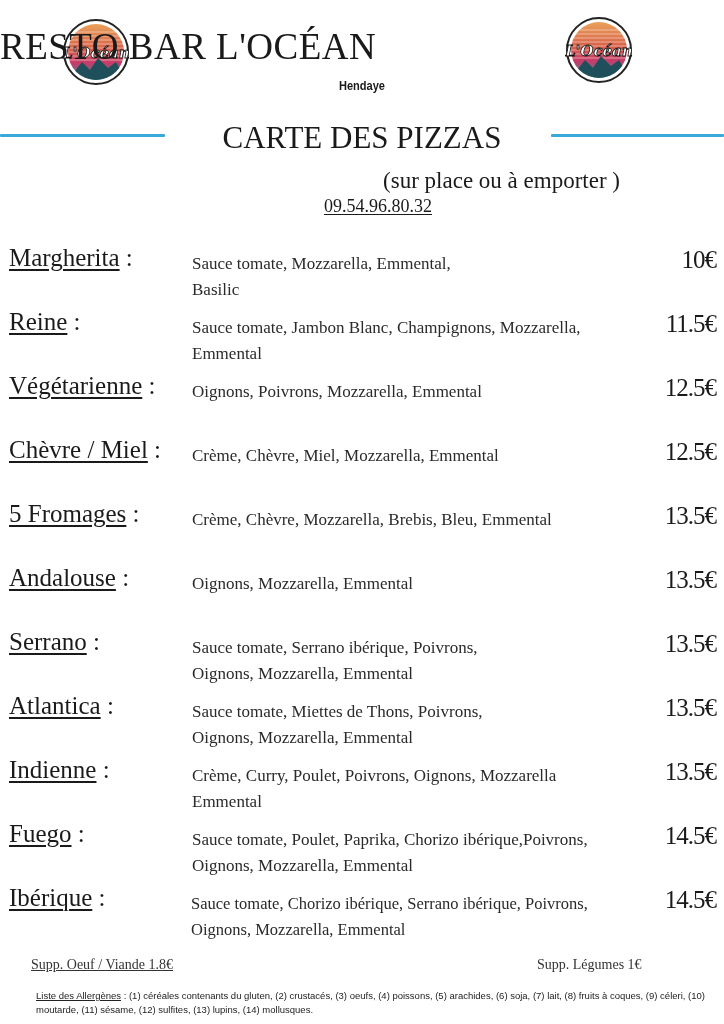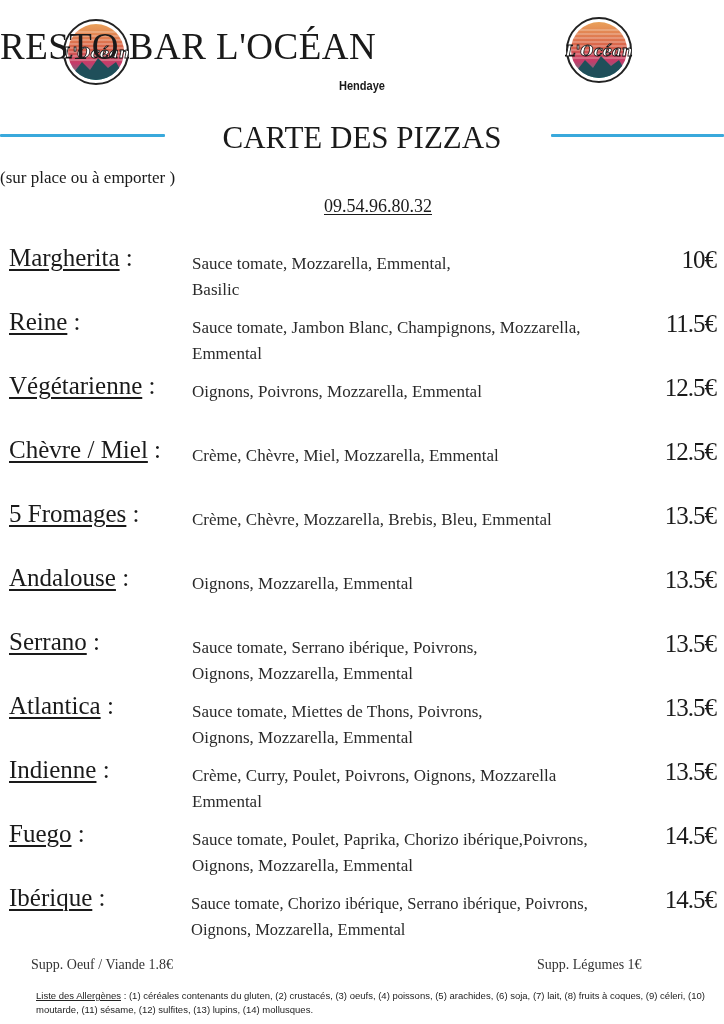--- a/index.html
+++ b/index.html
@@ -12,33 +12,33 @@
     .logo-right { left: 565px; top: 16px; }
 
     .title { position: absolute; left: 0; width: 724px; top: 28px; text-align: left; font-size: 37px; letter-spacing: 0.5px; line-height: 1; }
     .subtitle { position: absolute; left: 0; width: 724px; top: 79px; text-align: center; font-size: 13px; font-weight: bold; transform: scaleX(0.85); line-height: 1; }
 
     .divider { position: absolute; height: 3px; background: #39a9dc; top: 134px; border-radius: 1px; }
     .divider-left { left: 0; width: 165px; }
     .divider-right { left: 551px; width: 173px; }
 
     .section-title { position: absolute; left: 0; width: 724px; top: 122px; text-align: center; font-size: 31px; line-height: 1; }
-    .section-sub { position: absolute; left: 0; width: 620px; top: 169px; text-align: left; font-size: 17px; line-height: 1; }
+    .section-sub { position: absolute; left: 0; width: 620px; top: 169px; text-align: right; font-size: 23px; line-height: 1; }
     .phone { position: absolute; left: 0; width: 724px; top: 197px; text-align: center; font-size: 18px; line-height: 1; padding-left: 16px; }
     .phone span { text-decoration: underline; text-underline-offset: 2px; }
 
     .item { position: absolute; left: 0; width: 724px; }
     .item-name { position: absolute; left: 9px; top: 0; font-size: 25px; line-height: 1; white-space: nowrap; }
     .item-name .nm { text-decoration: underline; text-decoration-thickness: 2px; text-underline-offset: 3px; }
     .item-desc { position: absolute; left: 192px; top: 6px; font-size: 17px; line-height: 26px; width: 470px; color: #2a2a2a; }
     .item-desc div { white-space: nowrap; }
     .item-price { position: absolute; right: 8px; top: 2px; font-size: 25px; line-height: 1; letter-spacing: -1px; }
 
     .supp { position: absolute; top: 957px; font-size: 14px; color: #333; }
-    .supp-left { left: 31px; }
+    .supp-left { left: 31px; text-decoration: underline; }
     .supp-right { left: 537px; }
 
     .allergens { position: absolute; left: 8px; top: 989px; width: 700px; font-size: 9.5px; line-height: 14px; color: #222; transform-origin: 0 0; margin-left: 28px; }
     .allergens .lbl { text-decoration: underline; }
   </style>
 </head>
 <body>
 
 <div class="logo logo-left">
   <svg width="68" height="68" viewBox="0 0 68 68">

